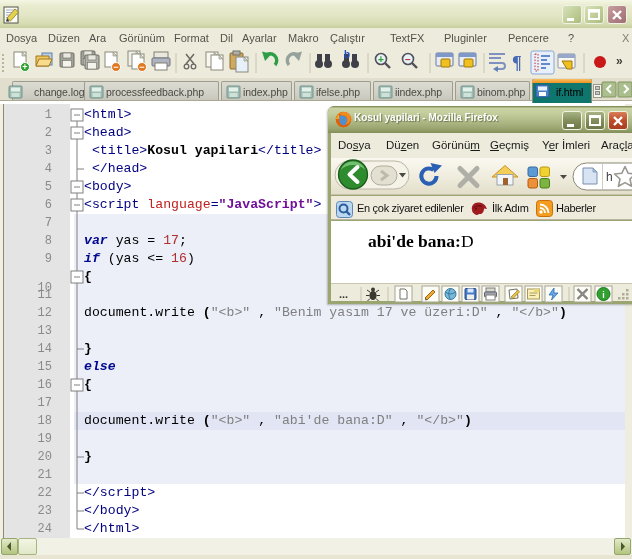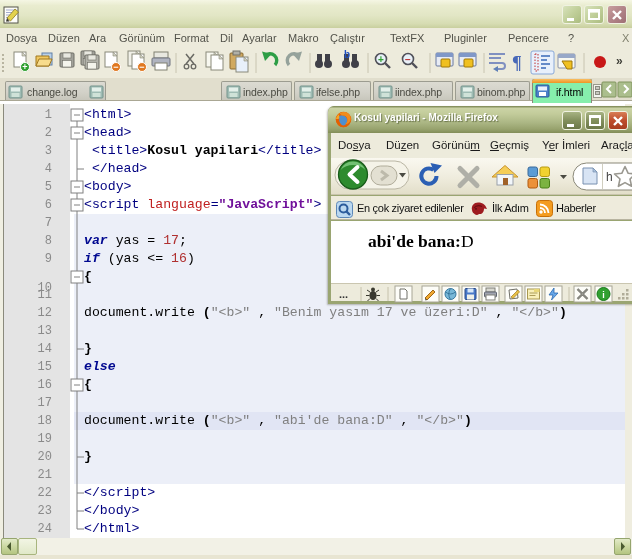--- a/index.html
+++ b/index.html
@@ -23,21 +23,21 @@
 #npp-menu span { position:absolute; top:4px; }
 
 
 #npp-tool { left:0; top:48px; width:632px; height:30px; background:#EDEBDC; }
 
 #npp-tabs { left:0; top:78px; width:632px; height:26px; background:#E1DECD; }
 #tabstripline { position:absolute; left:0; top:22px; width:632px; height:1px; background:#AAA794; z-index:1; }
 .tab { position:absolute; top:3px; height:20px; background:linear-gradient(180deg,#DCDBD2 0%,#D2D1C8 55%,#C6C5BA 100%);
   border:1px solid #9C9C90; border-bottom:none; border-radius:2px 2px 0 0; color:#4A4A42; font-size:10.5px; }
 .tab .lbl { position:absolute; left:21px; top:4px; white-space:nowrap; letter-spacing:-0.1px; }
-.tab.active { background:#86efac; top:1px; height:24px; border-color:#8A8A78; z-index:3; color:#000; }
+.tab.active { background:#0f766e; top:1px; height:24px; border-color:#8A8A78; z-index:3; color:#000; }
 .tab.active .obar { position:absolute; left:-1px; top:-1px; width:calc(100% + 2px); height:4px;
   background:linear-gradient(180deg,#F9BE62,#EE9524); border-radius:3px 3px 0 0; }
 #minisb { position:absolute; left:593px; top:6px; width:9px; height:14px; background:#F4F4F0; border:1px solid #9A9A8C; z-index:4; }
 #minisb div { position:absolute; left:1px; width:5px; height:4px; background:#C8C8C0; border:1px solid #8A8A80; }
 #tabline { position:absolute; left:0; top:101px; width:632px; height:3px; background:#FFFFFF; z-index:2; }
 
 
 #editor { left:0; top:104px; width:632px; height:434px; background:#FFFFFF; }
 #margin { position:absolute; left:4px; top:0; width:66px; height:434px; background:#E4E4E4; }
 #selband { position:absolute; left:74px; top:110px; width:551px; height:270px; background:#ECEFF8; }
@@ -209,22 +209,25 @@
       <rect x="558" y="6" width="17" height="14" rx="1" fill="#F8F8F0" stroke="#8890A8"></rect>
       <rect x="558" y="6" width="17" height="4" fill="#98A8C8"></rect>
       <path d="M562 13 L572 13 L572 21 L567 21 Z" fill="#F0C020" stroke="#A07808"></path>
       <line x1="584" y1="5" x2="584" y2="25" stroke="#C8C4B0"></line>
       <circle cx="600" cy="14" r="6" fill="#C81818"></circle>
       <text x="616" y="17" font-size="12" font-weight="bold" fill="#404038">»</text>
     </svg></div>
 
 <div class="abs" id="npp-tabs">
   <div id="tabstripline"></div>
-  <div class="tab" style="left:5px;width:101px">
+  <div class="tab" style="left:12px;width:80px">
       <span class="lbl">change.log</span>
+    </div>
+  <div class="tab" style="left:84px;width:135px">
+      <span class="lbl">processfeedback.php</span>
     </div>
   <div class="tab" style="left:221px;width:71px">
       <span class="lbl">index.php</span>
     </div>
   <div class="tab" style="left:294px;width:77px">
       <span class="lbl">ifelse.php</span>
     </div>
   <div class="tab" style="left:455px;width:75px">
       <span class="lbl">binom.php</span>
     </div>

